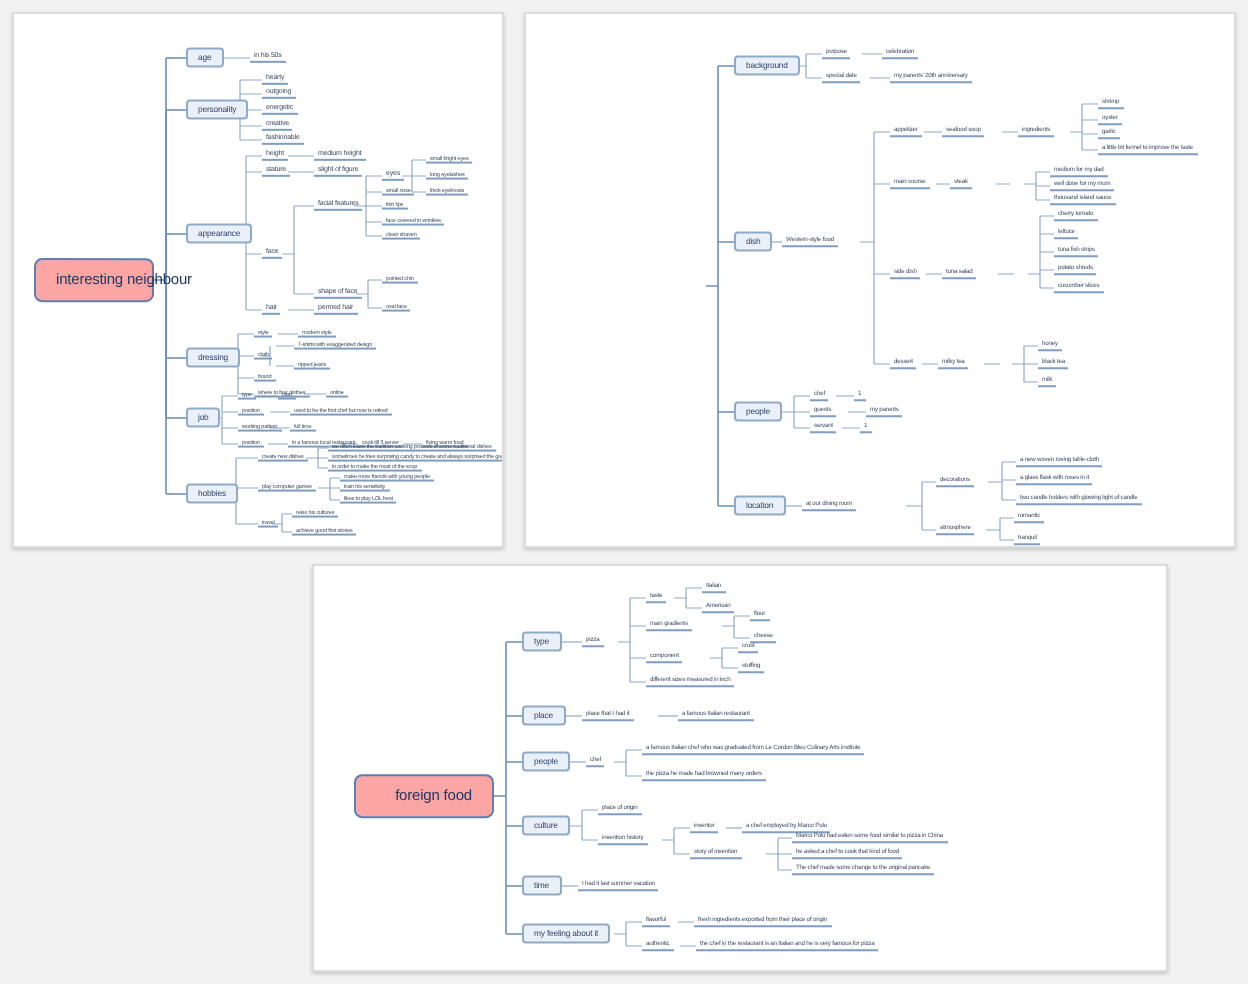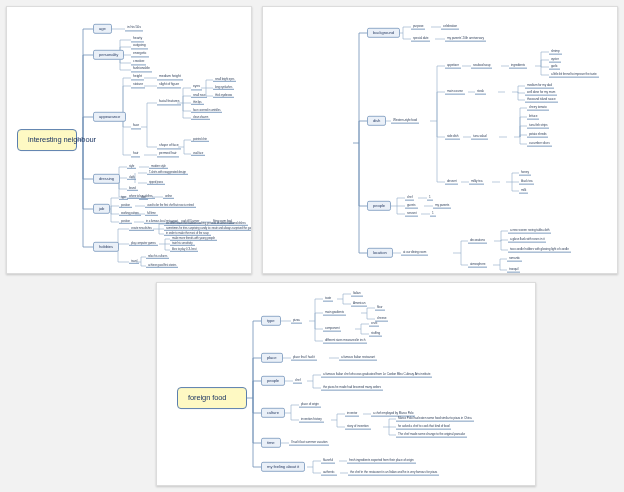--- a/index.html
+++ b/index.html
@@ -19,44 +19,44 @@
   
   .panel {
     position: absolute;
     background: #ffffff;
     border: 1px solid #dcdcdc;
     box-shadow: 0 1px 2px rgba(0,0,0,.18);
     overflow: hidden;
   }
   #panel-neighbour { left: 6px;   top: 6px;   width: 246px; height: 268px; }
   #panel-dinner    { left: 262px; top: 6px;   width: 356px; height: 268px; }
-  #panel-foreign   { left: 156px; top: 282px; width: 380px; height: 204px; }
+  #panel-foreign   { left: 156px; top: 282px; width: 428px; height: 204px; }
 
   .canvas { position: absolute; inset: 0; }
   .canvas svg { position: absolute; left: 0; top: 0; overflow: visible; }
 
   
   .node {
     position: absolute;
     white-space: nowrap;
     color: #2b3a57;
     line-height: 1.05;
     letter-spacing: -0.1px;
     transform: translateY(-50%);
   }
 
   
   .root {
-    background: #fef9c3;
+    background: #fca5a5;
     border: 1px solid #5b7fae;
     border-radius: 4px;
     padding: 6px 10px;
     font-size: 7.5px;
     color: #1f3864;
-    text-align: left;
+    text-align: right;
   }
 
   
   .boxed {
     background: #eaf0f8;
     border: 1px solid #8fa9c8;
     border-radius: 2px;
     padding: 2px 5px;
     font-size: 4.2px;
     color: #31456b;

